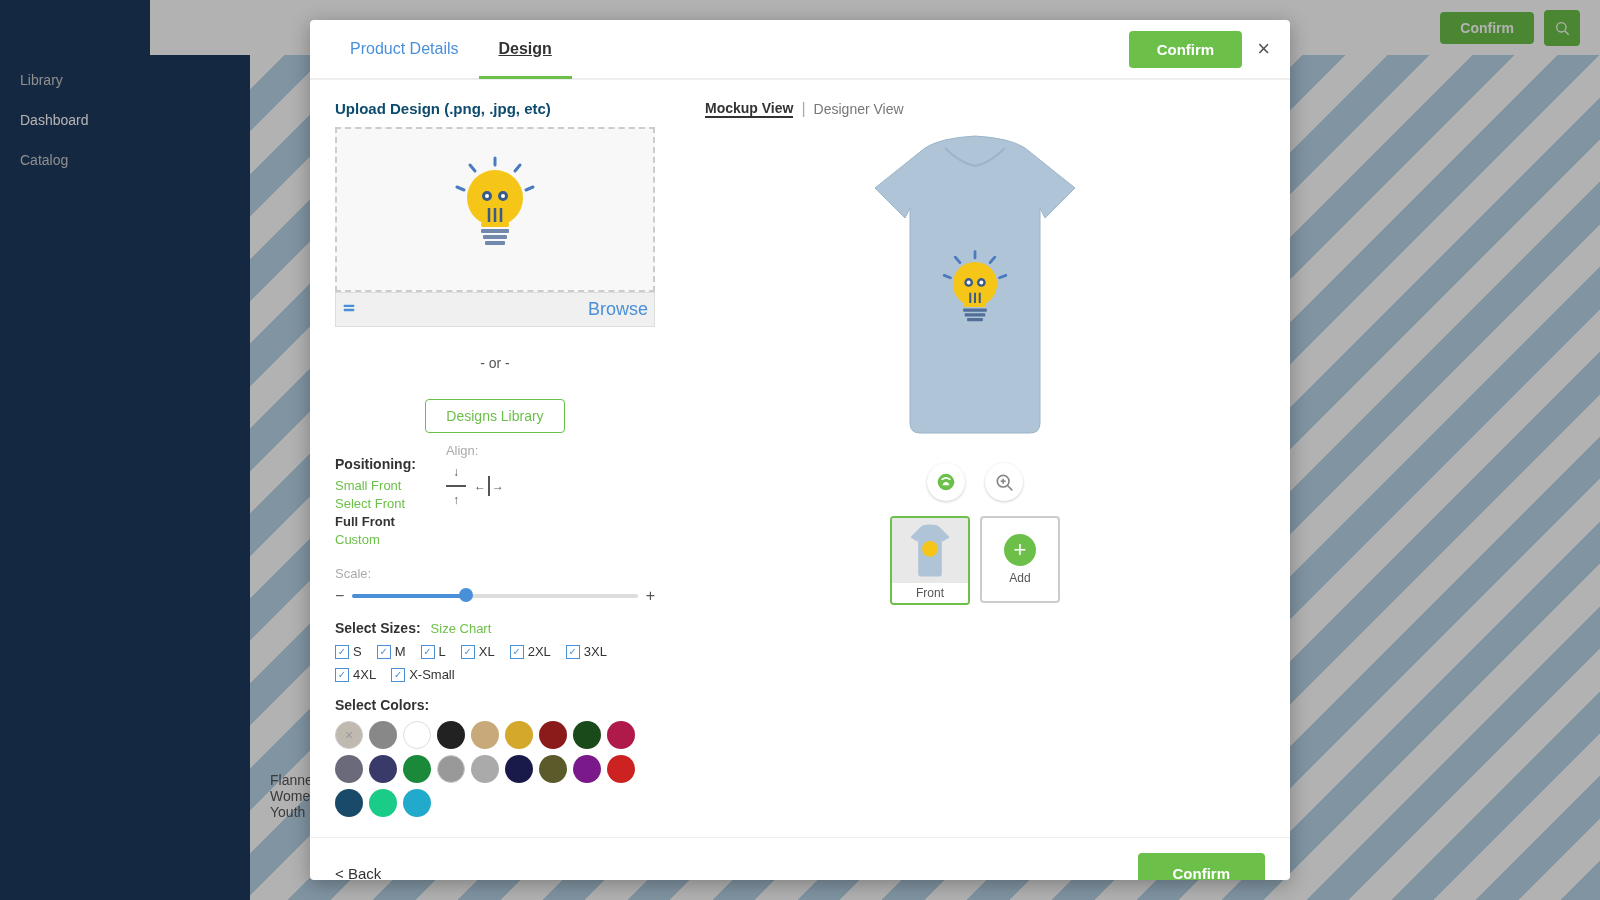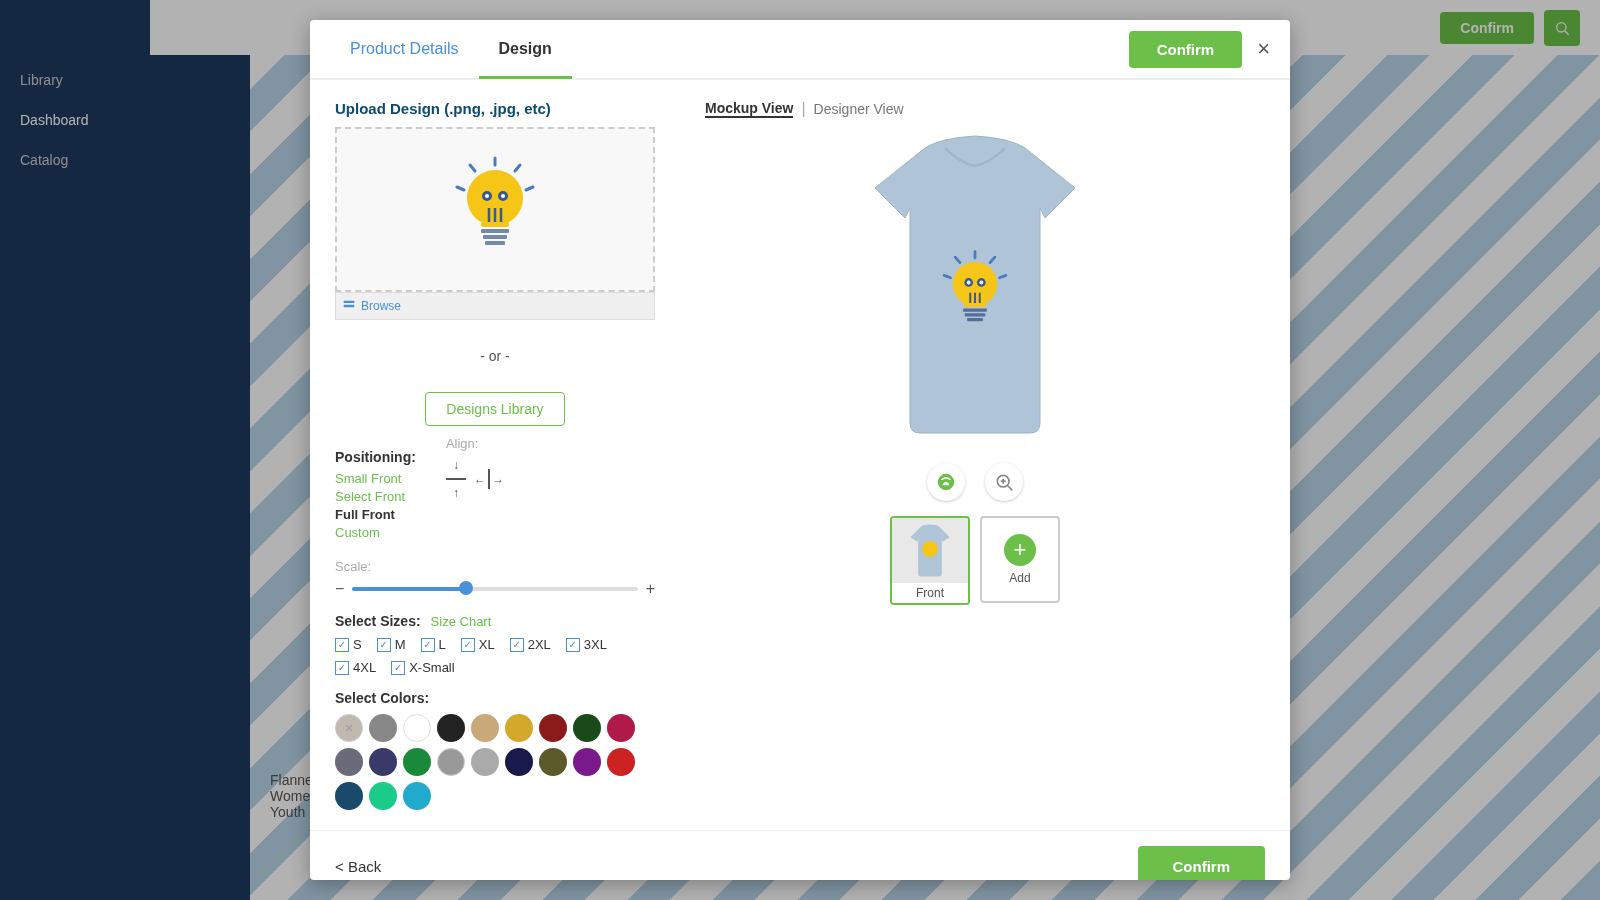--- a/index.html
+++ b/index.html
@@ -111,20 +111,21 @@
       font-size: 16px;
       cursor: pointer;
       color: #555;
       border-bottom: 3px solid transparent;
       margin-bottom: -2px;
     }
     .modal-tab.active {
       color: #333;
       font-weight: bold;
       border-bottom: 3px solid #6cc04a;
+      text-decoration: underline;
     }
     .modal-tab.product-details {
       color: #4a90d9;
       font-weight: normal;
     }
     .modal-confirm-btn {
       margin-left: auto;
       background: #6cc04a;
       color: white;
       border: none;
@@ -185,27 +186,27 @@
     .lightbulb-icon svg {
       width: 100px;
       height: 120px;
     }
 
     .browse-bar {
       background: #f0f0f0;
       border: 1px solid #ddd;
       text-align: center;
       padding: 6px;
-      font-size: 12px;
+      font-size: 18px;
       color: #4a90d9;
       cursor: pointer;
       display: flex;
       align-items: center;
-      justify-content: flex-start;
-      gap: 5px;
+      justify-content: space-between;
+      gap: 21px;
     }
 
     .or-divider {
       text-align: center;
       margin: 28px 0;
       color: #555;
       font-size: 14px;
     }
 
     .designs-library-btn {

